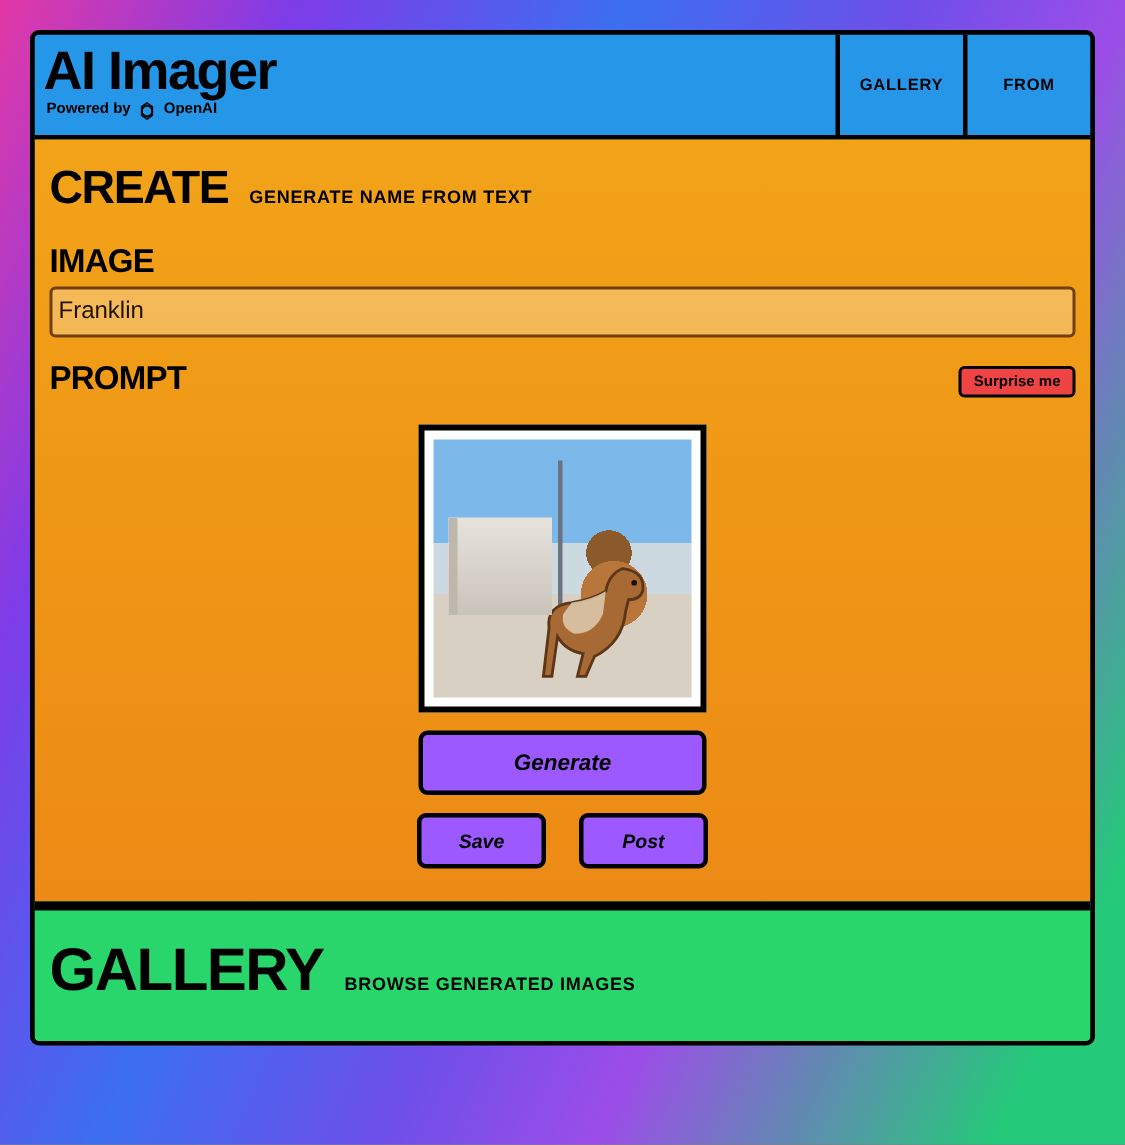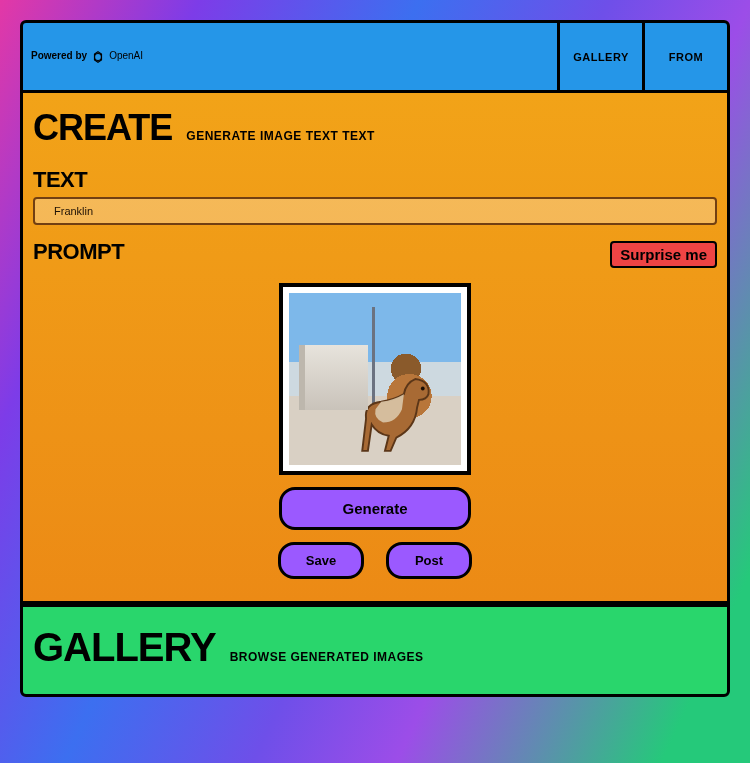--- a/index.html
+++ b/index.html
@@ -34,40 +34,40 @@
     border-left: 3px solid #000;
     display:flex; align-items:center; justify-content:center;
     font-size: 11px; font-weight:800; letter-spacing:0.5px;
     cursor:pointer;
   }
   section.create {
     background: linear-gradient(180deg, #f2a318 0%, #ec8a15 100%);
     padding: 14px 10px 22px 10px;
   }
   .sec-head { display:flex; align-items:baseline; gap:14px; margin-bottom:18px;}
-  .sec-title { font-size: 36px; font-weight:900; letter-spacing:-1px; }
+  .sec-title { font-size: 31px; font-weight:900; letter-spacing:-1px; }
   .sec-sub { font-size:12px; font-weight:800; letter-spacing:0.5px; padding-bottom:4px;}
   .field-label { font-size:22px; font-weight:900; letter-spacing:-0.5px; margin-bottom:4px;}
   .field-row { position:relative; margin-bottom:14px;}
   .label-row { display:flex; align-items:center; justify-content:space-between; margin-bottom:4px;}
   input.text {
     width:100%;
     border:2px solid #713f12;
     background: rgba(255,255,255,0.28);
     border-radius:4px;
-    padding:6px 19px;
-    font-size:11px;
+    padding:6px 4px;
+    font-size:16px;
     color:#1f1205;
     outline:none;
   }
   .surprise {
     background:#ef4444;
     border:2px solid #000;
     border-radius:4px;
-    font-size:15px; font-weight:800;
+    font-size:10px; font-weight:800;
     padding:3px 8px;
     cursor:pointer;
   }
   .preview-wrap { display:flex; flex-direction:column; align-items:center; gap:12px; margin-top:8px;}
   .preview {
     width:192px; height:192px;
     border:4px solid #000;
     background:#fff;
     padding:6px;
     display:flex;
@@ -91,63 +91,65 @@
     box-shadow: 6px 0 0 #bdb7ad inset;
   }
   .dino {
     position:absolute; left:35%; top:40%; width:55%; height:55%;
   }
   .dino svg{width:100%;height:100%;}
   .btn {
     border:3px solid #000;
     background:#9b59ff;
     font-weight:800;
-    border-radius:16px;
+    border-radius:6px;
     cursor:pointer;
+    font-style:italic;
   }
   .btn.generate { width:192px; padding:10px 0; font-size:15px; }
   .status { font-size:12px; font-weight:800; text-align:center; }
   .action-row { display:flex; gap:22px; justify-content:center; }
   .btn.small { width:86px; padding:8px 0; font-size:13px;}
   section.gallery {
     background:#29d66c;
     border-top:6px solid #000;
     padding:18px 10px 24px 10px;
   }
 </style>
 </head>
 <body>
 
 <div class="app">
 
   <header>
     <div class="brand">
+      <div class="brand-title">AI Imager</div>
       <div class="powered">
         <span>Powered by</span>
         <span>
           <svg viewBox="0 0 24 24" fill="none" stroke="#000" stroke-width="2">
             <circle cx="12" cy="12" r="6"></circle>
             <path d="M12 3 L18 7 L18 17 L12 21 L6 17 L6 7 Z"></path>
           </svg>
         </span>
-        <span style="font-weight:400">OpenAI</span>
+        <span style="font-weight:700">OpenAI</span>
       </div>
     </div>
     <div class="navbtn">GALLERY</div>
     <div class="navbtn">FROM</div>
   </header>
 
   <section class="create">
     <div class="sec-head">
       <div class="sec-title">CREATE</div>
-      <div class="sec-sub">GENERATE IMAGE TEXT TEXT</div>
+      <div class="sec-sub">GENERATE NAME FROM TEXT</div>
     </div>
 
     <div class="field-row">
-      <div class="field-label">TEXT</div>
+      <div class="field-label">IMAGE</div>
       <input class="text" type="text" value="Franklin" style="">
     </div>
 
     <div class="field-row">
       <div class="label-row">
         <div class="field-label">PROMPT</div>
         <button class="surprise">Surprise me</button>
       </div>
     </div>
 

